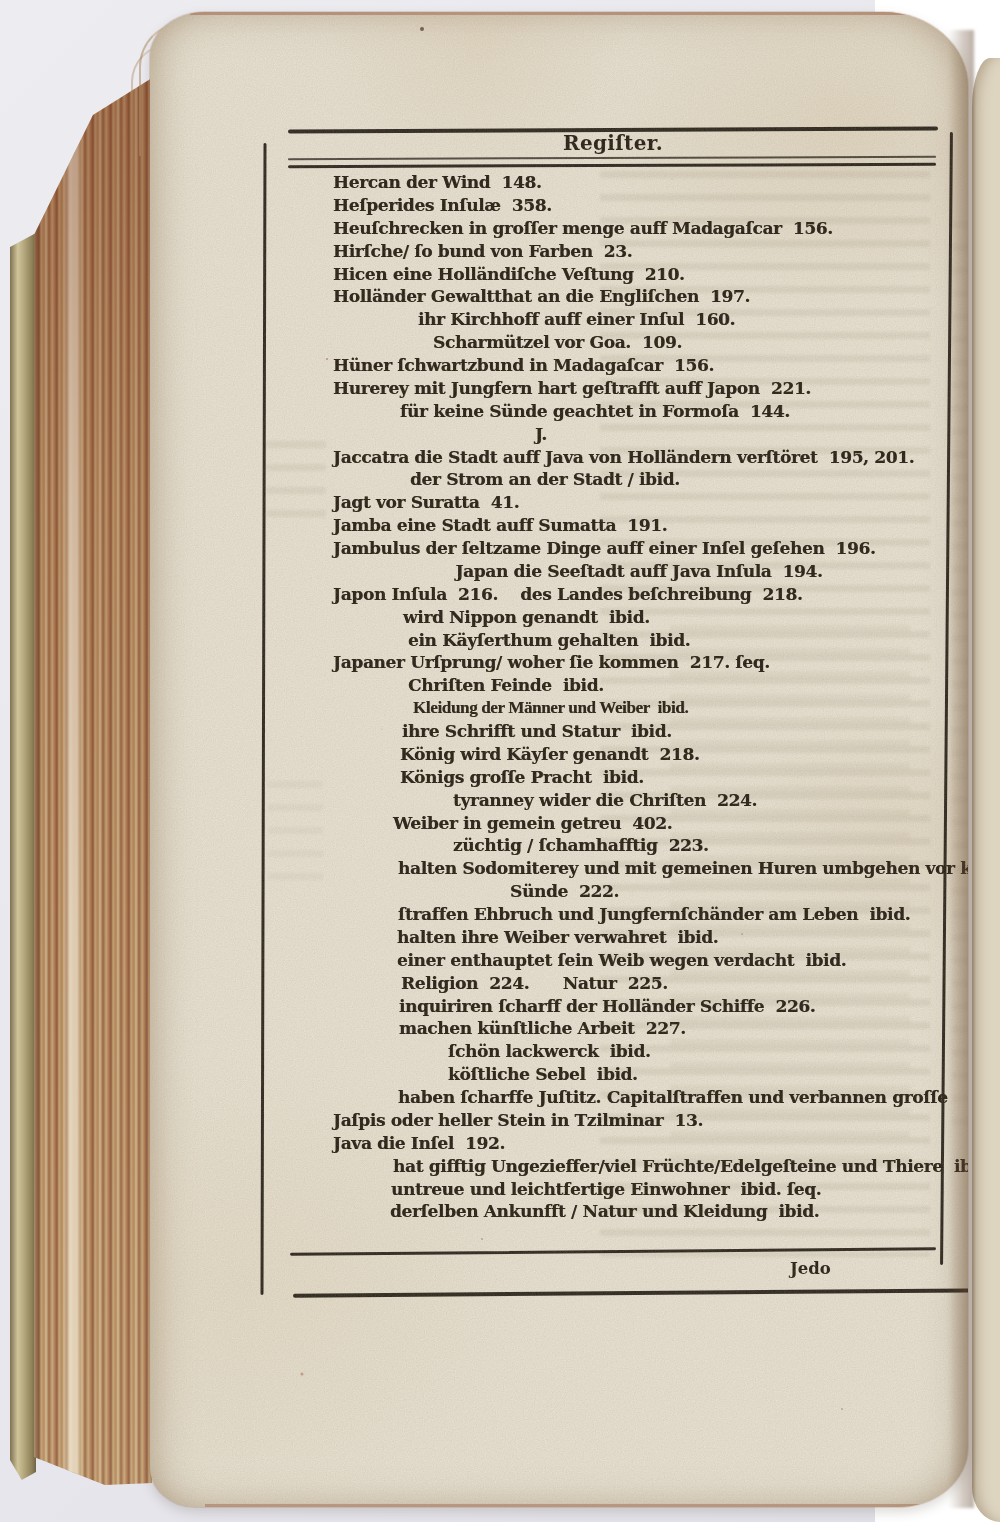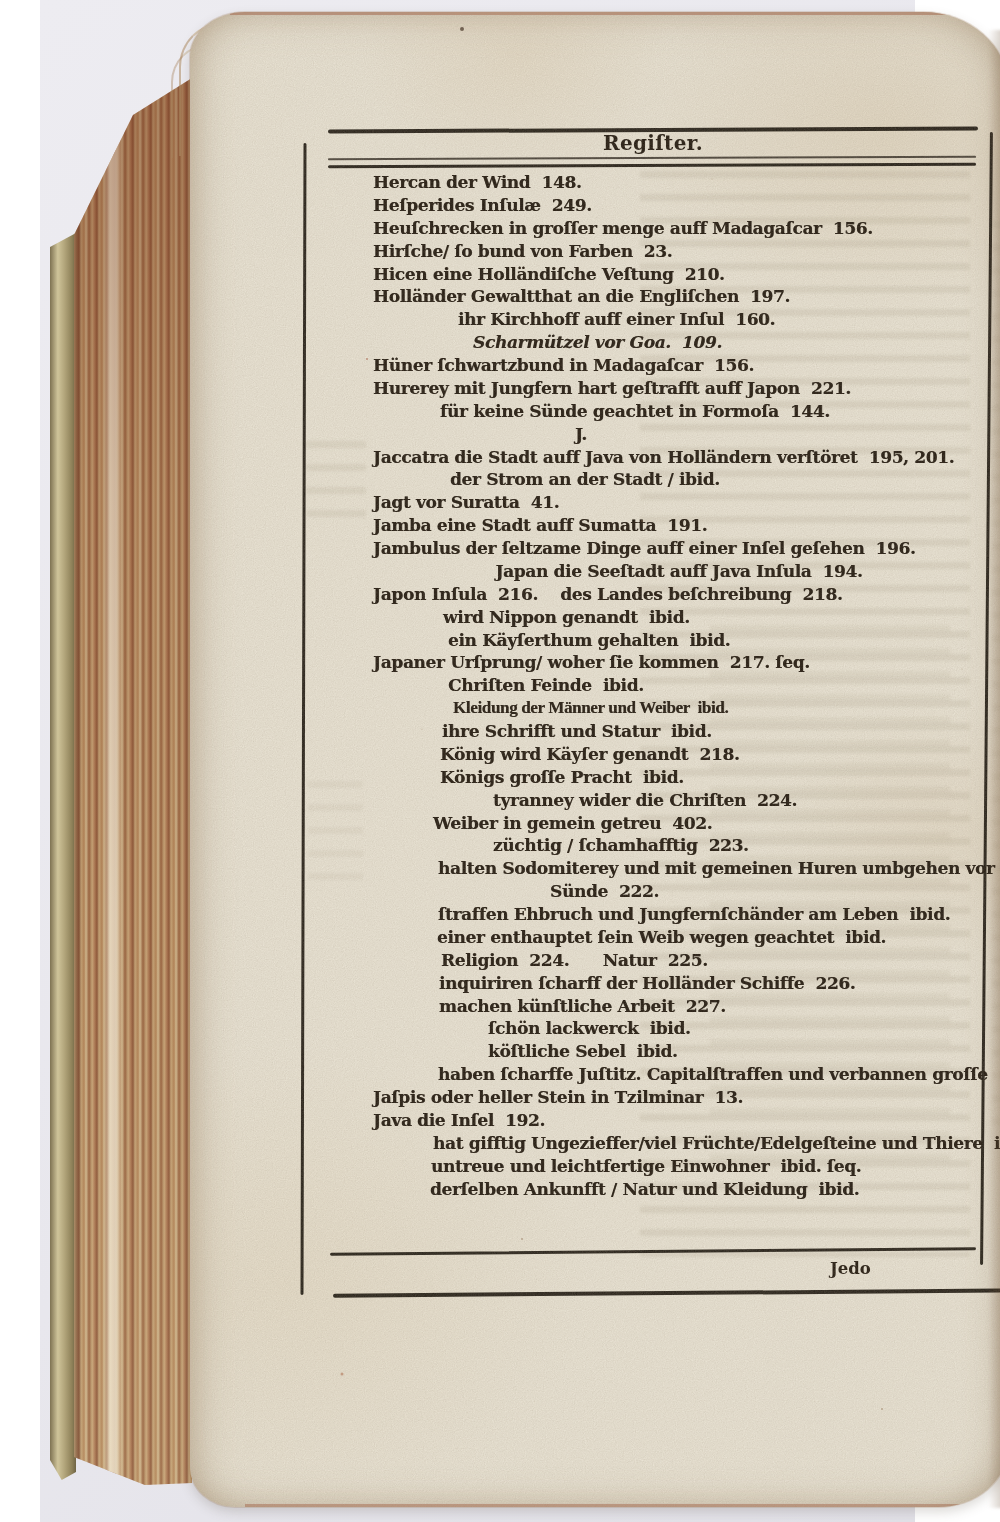--- a/index.html
+++ b/index.html
@@ -1,19 +1,19 @@
 <!DOCTYPE html>
 <html><head>
 <meta charset="utf-8">
 <style>
   html,body{margin:0;padding:0;}
   body{width:1000px;height:1522px;overflow:hidden;
        font-family:"DejaVu Serif","Liberation Serif",serif;}
   .scene{position:relative;width:875px;height:1522px;
-         background:linear-gradient(135deg,#edecf1 0%,#e8e7ed 55%,#e2e1e8 100%);margin-left:40px;}
+         background:linear-gradient(135deg,#edecf1 0%,#e8e7ed 55%,#e2e1e8 100%);}
 
   
   .cover-edge{position:absolute;left:10px;top:233px;width:26px;height:1247px;z-index:1;
     background:linear-gradient(90deg,#7e7252,#cfc49a 30%,#b3a67c 55%,#8d8058 85%,#6f6446);
     clip-path:polygon(0 14px,100% 0,100% calc(100% - 8px),45% 100%,0 calc(100% - 20px));}
   .fore-edge{position:absolute;left:34px;top:70px;width:118px;height:1415px;z-index:2;
     background:
       linear-gradient(180deg,rgba(118,58,33,.38) 0%,rgba(140,84,52,.22) 30%,rgba(170,120,78,.10) 60%,rgba(225,205,165,.12) 100%),
       linear-gradient(90deg,rgba(0,0,0,.18) 0 3px,rgba(255,255,255,0) 8px,rgba(238,228,205,0) 30px,rgba(240,231,210,.85) 36px,rgba(240,231,210,.85) 42px,rgba(238,228,205,0) 48px),
       repeating-linear-gradient(90deg,#caa97c 0px,#a87350 3px,#8a5538 5px,#c4a478 7px,#b08257 10px,#d2bb92 12px,#96613f 15px,#c3a377 18px);
@@ -119,27 +119,27 @@
     <div class="header ink">Regiſter.</div>
     <div class="rule dbl-thin"></div>
     <div class="rule dbl-thick"></div>
     <div class="rule rule-left"></div>
     <div class="rule rule-right"></div>
     <div class="rule bot-inner"></div>
     <div class="rule bot-outer"></div>
 
     <div class="textblock">
         <div class="line" style="margin-left: 0px;">Hercan der Wind  148.</div>
-        <div class="line" style="margin-left: 0px;">Heſperides Inſulæ  249.</div>
+        <div class="line" style="margin-left: 0px;">Heſperides Inſulæ  358.</div>
         <div class="line" style="margin-left: 0px;">Heuſchrecken in groſſer menge auff Madagaſcar  156.</div>
         <div class="line" style="margin-left: 0px;">Hirſche/ ſo bund von Farben  23.</div>
         <div class="line" style="margin-left: 0px;">Hicen eine Holländiſche Veſtung  210.</div>
         <div class="line" style="margin-left: 0px;">Holländer Gewaltthat an die Engliſchen  197.</div>
         <div class="line" style="margin-left: 85px;">ihr Kirchhoff auff einer Inſul  160.</div>
-        <div class="line" style="margin-left: 100px; font-style: italic;">Scharmützel vor Goa.  109.</div>
+        <div class="line" style="margin-left: 100px;">Scharmützel vor Goa.  109.</div>
         <div class="line" style="margin-left: 0px;">Hüner ſchwartzbund in Madagaſcar  156.</div>
         <div class="line" style="margin-left: 0px;">Hurerey mit Jungfern hart geſtrafft auff Japon  221.</div>
         <div class="line" style="margin-left: 67px;">für keine Sünde geachtet in Formoſa  144.</div>
         <div class="line" style="margin-left: 202px;">J.</div>
         <div class="line" style="margin-left: 0px;">Jaccatra die Stadt auff Java von Holländern verſtöret  195, 201.</div>
         <div class="line" style="margin-left: 77px;">der Strom an der Stadt / ibid.</div>
         <div class="line" style="margin-left: 0px;">Jagt vor Suratta  41.</div>
         <div class="line" style="margin-left: 0px;">Jamba eine Stadt auff Sumatta  191.</div>
         <div class="line" style="margin-left: 0px;">Jambulus der ſeltzame Dinge auff einer Inſel geſehen  196.</div>
         <div class="line" style="margin-left: 0px; text-align: center;">Japan die Seeſtadt auff Java Inſula  194.</div>
@@ -151,21 +151,22 @@
         <div class="line" style="margin-left: 80px; font-family: Liberation Serif, serif;">Kleidung der Männer und Weiber  ibid.</div>
         <div class="line" style="margin-left: 69px;">ihre Schrifft und Statur  ibid.</div>
         <div class="line" style="margin-left: 67px;">König wird Käyſer genandt  218.</div>
         <div class="line" style="margin-left: 67px;">Königs groſſe Pracht  ibid.</div>
         <div class="line" style="margin-left: 120px;">tyranney wider die Chriſten  224.</div>
         <div class="line" style="margin-left: 60px;">Weiber in gemein getreu  402.</div>
         <div class="line" style="margin-left: 120px;">züchtig / ſchamhafftig  223.</div>
         <div class="line" style="margin-left: 65px;">halten Sodomiterey und mit gemeinen Huren umbgehen vor keine</div>
         <div class="line" style="margin-left: 177px;">Sünde  222.</div>
         <div class="line" style="margin-left: 65px;">ſtraffen Ehbruch und Jungfernſchänder am Leben  ibid.</div>
-        <div class="line" style="margin-left: 64px;">einer enthauptet ſein Weib wegen geachtet  ibid.</div>
+        <div class="line" style="margin-left: 64px;">halten ihre Weiber verwahret  ibid.</div>
+        <div class="line" style="margin-left: 64px;">einer enthauptet ſein Weib wegen verdacht  ibid.</div>
         <div class="line" style="margin-left: 68px;">Religion  224.      Natur  225.</div>
         <div class="line" style="margin-left: 66px;">inquiriren ſcharff der Holländer Schiffe  226.</div>
         <div class="line" style="margin-left: 66px;">machen künſtliche Arbeit  227.</div>
         <div class="line" style="margin-left: 115px;">ſchön lackwerck  ibid.</div>
         <div class="line" style="margin-left: 115px;">köſtliche Sebel  ibid.</div>
         <div class="line" style="margin-left: 65px;">haben ſcharffe Juſtitz. Capitalſtraffen und verbannen groſſe</div>
         <div class="line" style="margin-left: 0px;">Jaſpis oder heller Stein in Tzilminar  13.</div>
         <div class="line" style="margin-left: 0px;">Java die Inſel  192.</div>
         <div class="line" style="margin-left: 60px;">hat gifftig Ungezieffer/viel Früchte/Edelgeſteine und Thiere  ibid.</div>
         <div class="line" style="margin-left: 58px;">untreue und leichtfertige Einwohner  ibid. ſeq.</div>

